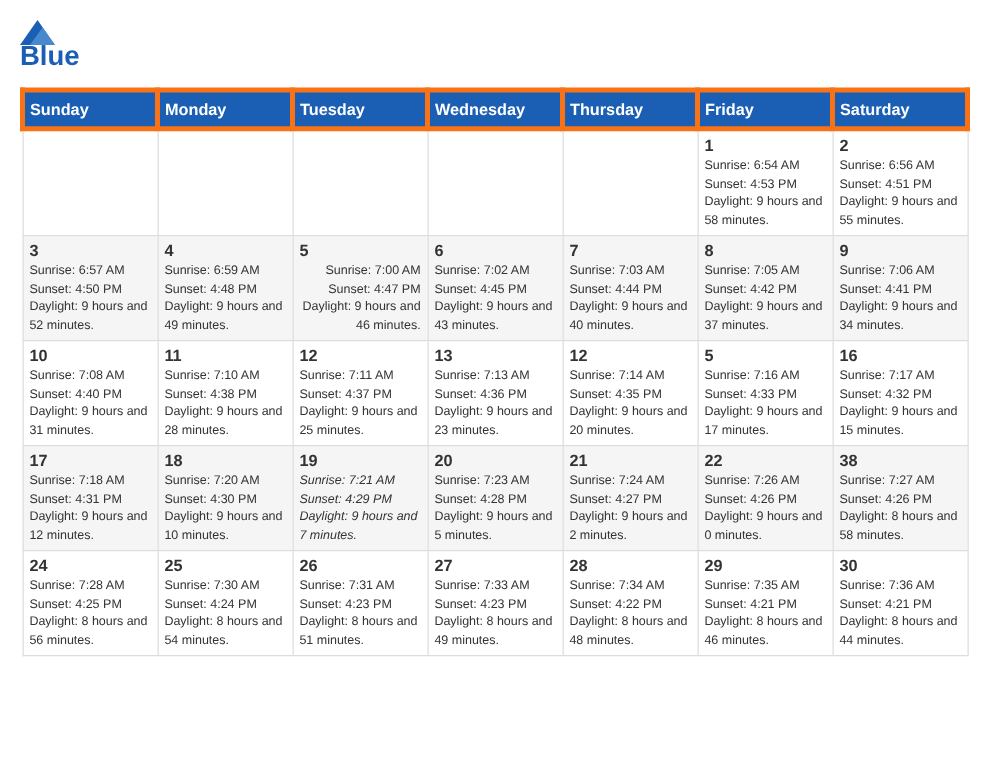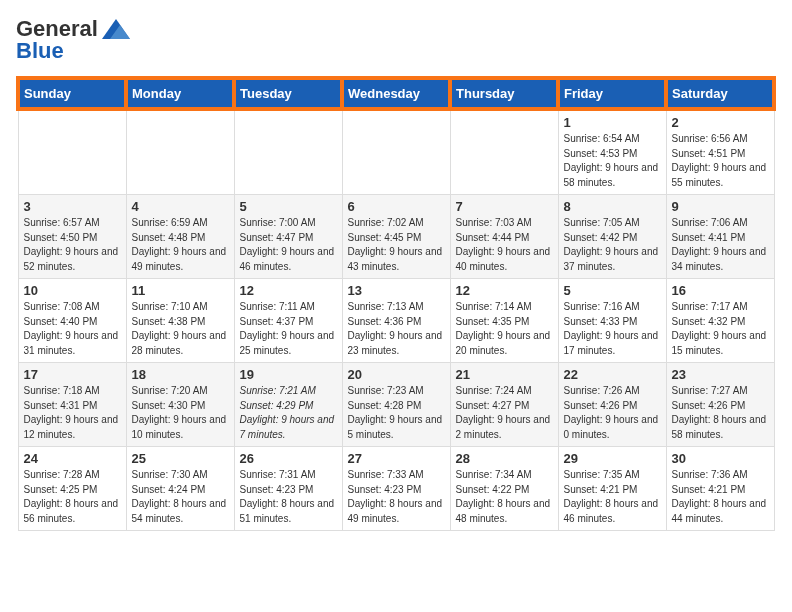--- a/index.html
+++ b/index.html
@@ -81,21 +81,20 @@
     .empty-cell {
       background: #fff !important;
     }
   </style>
 </head>
 <body>
 
 <div class="header-section">
   <div class="logo">
     <div class="logo-row">
-      <span style="font-size:22px;font-weight:bold;color:#333;">General</span>
       <svg width="28" height="20" viewBox="0 0 28 20">
         <polygon points="0,20 14,0 28,20" fill="#1a5fb4"></polygon>
         <polygon points="8,20 18,6 28,20" fill="#5b9bd5" opacity="0.7"></polygon>
       </svg>
     </div>
     <span style="font-size:22px;font-weight:bold;color:#1a5fb4;margin-top:-4px;">Blue</span>
   </div>
 </div>
 
 <table class="calendar">
@@ -138,21 +137,21 @@
 Daylight: 9 hours and 52 minutes.</div>
         </td>
         <td>
           <span class="day-num">4</span>
           <div class="day-info" style="white-space: pre-line;">Sunrise: 6:59 AM
 Sunset: 4:48 PM
 Daylight: 9 hours and 49 minutes.</div>
         </td>
         <td>
           <span class="day-num">5</span>
-          <div class="day-info" style="white-space: pre-line;">Sunrise: 7:00 AM
+          <div class="day-info" style="white-space: pre-line; text-align: right;">Sunrise: 7:00 AM
 Sunset: 4:47 PM
 Daylight: 9 hours and 46 minutes.</div>
         </td>
         <td>
           <span class="day-num">6</span>
           <div class="day-info" style="white-space: pre-line;">Sunrise: 7:02 AM
 Sunset: 4:45 PM
 Daylight: 9 hours and 43 minutes.</div>
         </td>
         <td>
@@ -249,21 +248,21 @@
 Sunset: 4:27 PM
 Daylight: 9 hours and 2 minutes.</div>
         </td>
         <td>
           <span class="day-num">22</span>
           <div class="day-info" style="white-space: pre-line;">Sunrise: 7:26 AM
 Sunset: 4:26 PM
 Daylight: 9 hours and 0 minutes.</div>
         </td>
         <td>
-          <span class="day-num">23</span>
+          <span class="day-num">38</span>
           <div class="day-info" style="white-space: pre-line;">Sunrise: 7:27 AM
 Sunset: 4:26 PM
 Daylight: 8 hours and 58 minutes.</div>
         </td>
       </tr>
       <tr>
         <td>
           <span class="day-num">24</span>
           <div class="day-info" style="white-space: pre-line;">Sunrise: 7:28 AM
 Sunset: 4:25 PM

